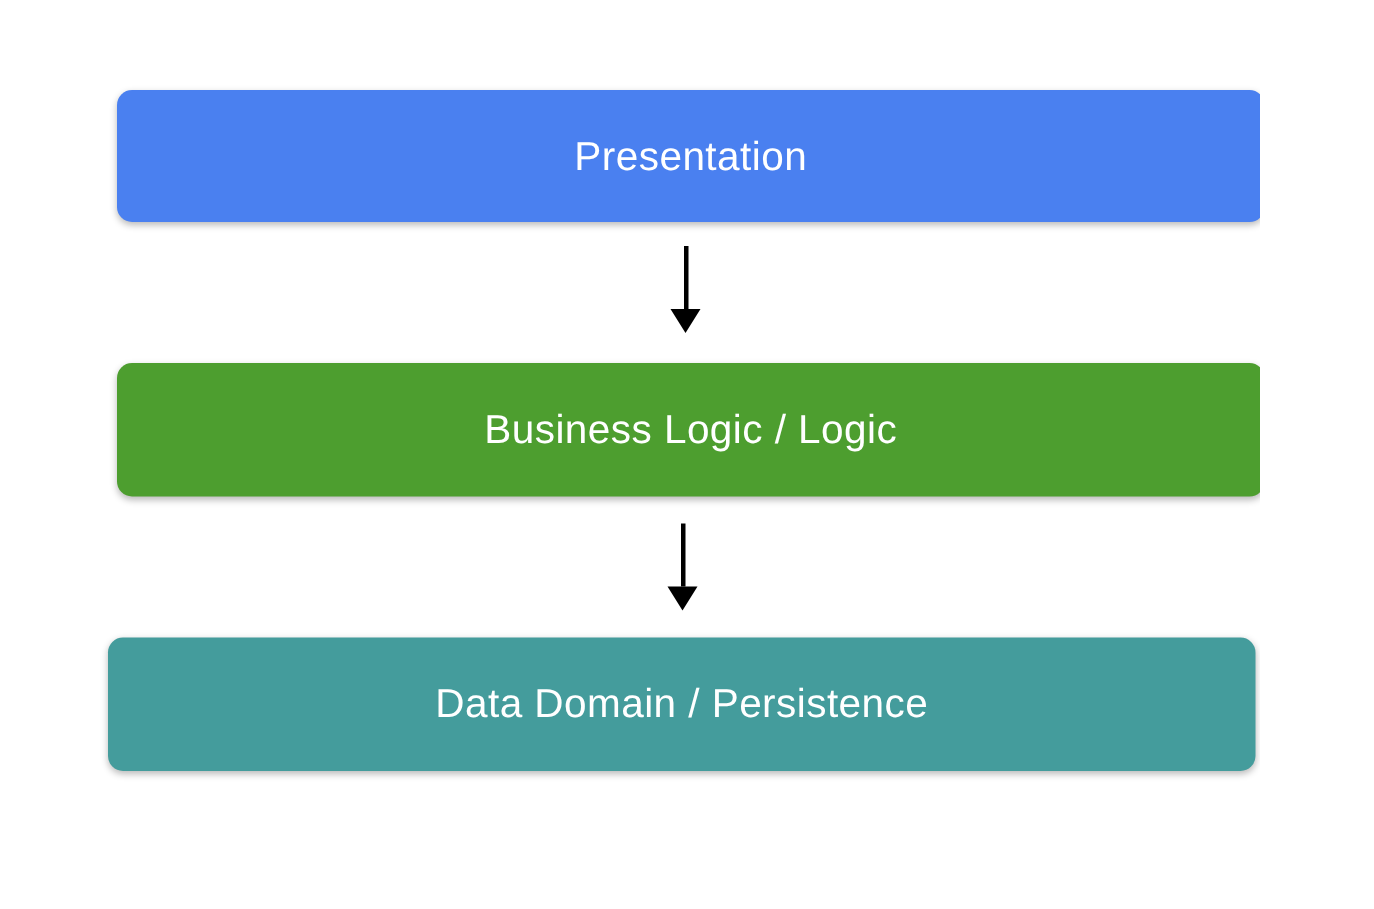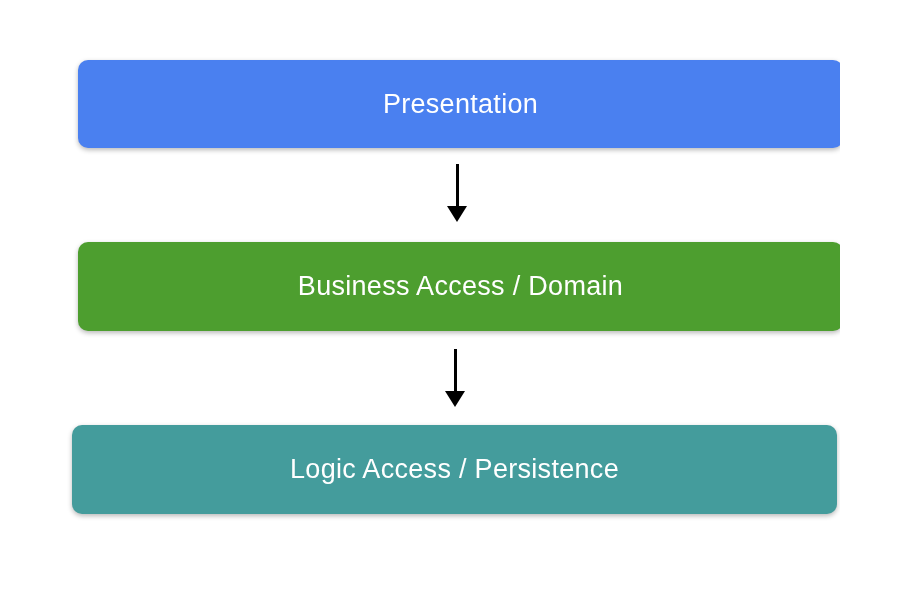--- a/index.html
+++ b/index.html
@@ -66,25 +66,25 @@
   <div class="layer-box box1" style="background-color: rgb(74, 128, 240);">
     <span class="layer-label">Presentation</span>
   </div>
 
   <div class="arrow arrow1">
     <div class="shaft"></div>
     <div class="head"></div>
   </div>
 
   <div class="layer-box box2" style="background-color: rgb(77, 158, 47);">
-    <span class="layer-label">Business Access / Domain</span>
+    <span class="layer-label">Business Logic / Logic</span>
   </div>
 
   <div class="arrow arrow2">
     <div class="shaft"></div>
     <div class="head"></div>
   </div>
 
   <div class="layer-box box3" style="background-color: rgb(68, 156, 156);">
-    <span class="layer-label">Logic Access / Persistence</span>
+    <span class="layer-label">Data Domain / Persistence</span>
   </div>
 
 </div>
 
 </body></html>

